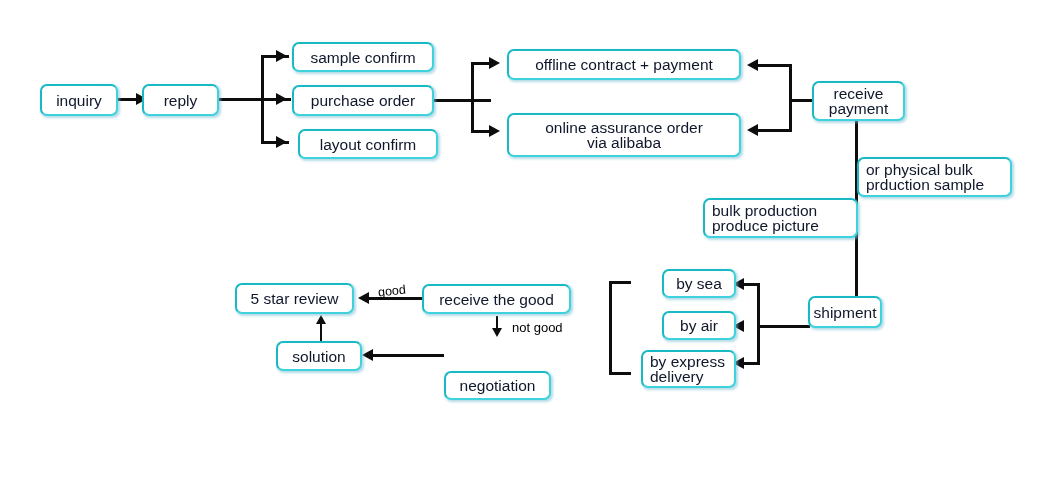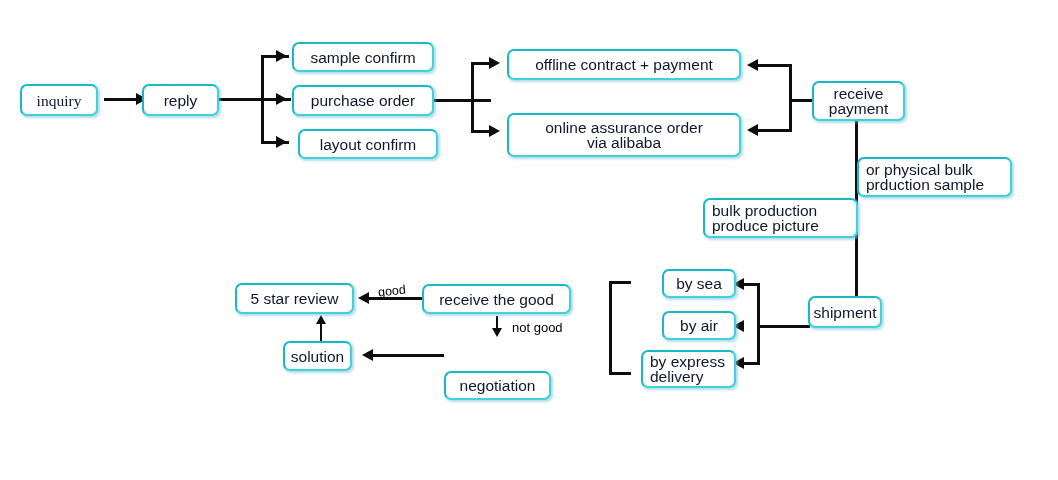--- a/index.html
+++ b/index.html
@@ -102,21 +102,21 @@
     border-top: 3px solid #0d0d0d;
     border-bottom: 3px solid #0d0d0d;
     z-index: 2;
   }
 </style>
 </head>
 <body>
 
 <div id="canvas">
 
-  <div class="node" style="left:20px; top:84px; width:78px; height:32px;font-family:Liberation Serif, serif;">inquiry</div>
+  <div class="node" style="left:40px; top:84px; width:78px; height:32px;">inquiry</div>
 
   <div class="ln h" style="left:104px; top:98px; width:34px;"></div>
   <div class="arrow right" style="left:136px; top:93px;"></div>
 
   <div class="node" style="left:142px; top:84px; width:77px; height:32px;">reply</div>
 
   <div class="ln h" style="left:219px; top:98px; width:72px;"></div>
   <div class="ln v" style="left:261px; top:55px; width:3px; height:89px;"></div>
 
   <div class="ln h" style="left:261px; top:55px; width:28px;"></div>
@@ -193,18 +193,18 @@
 
   <div class="ln thin v" style="left:496px; top:316px; width:2px; height:18px;"></div>
   <div class="arrow small-down" style="left:492px; top:328px;"></div>
   <div class="edge-label" style="left:512px; top:320px;">not good</div>
 
   <div class="node" style="left:444px; top:341px; width:107px; height:29px;margin-top:30px;">negotiation</div>
 
   <div class="ln h" style="left:372px; top:354px; width:72px;"></div>
   <div class="arrow left" style="left:362px; top:349px;"></div>
 
-  <div class="node" style="left:283px; top:341px; width:69px; height:30px;">solution</div>
+  <div class="node" style="left:276px; top:341px; width:86px; height:30px;">solution</div>
 
   <div class="ln thin v" style="left:320px; top:322px; width:2px; height:20px;"></div>
   <div class="arrow up" style="left:316px; top:315px;"></div>
 
 </div>
 
 </body></html>

